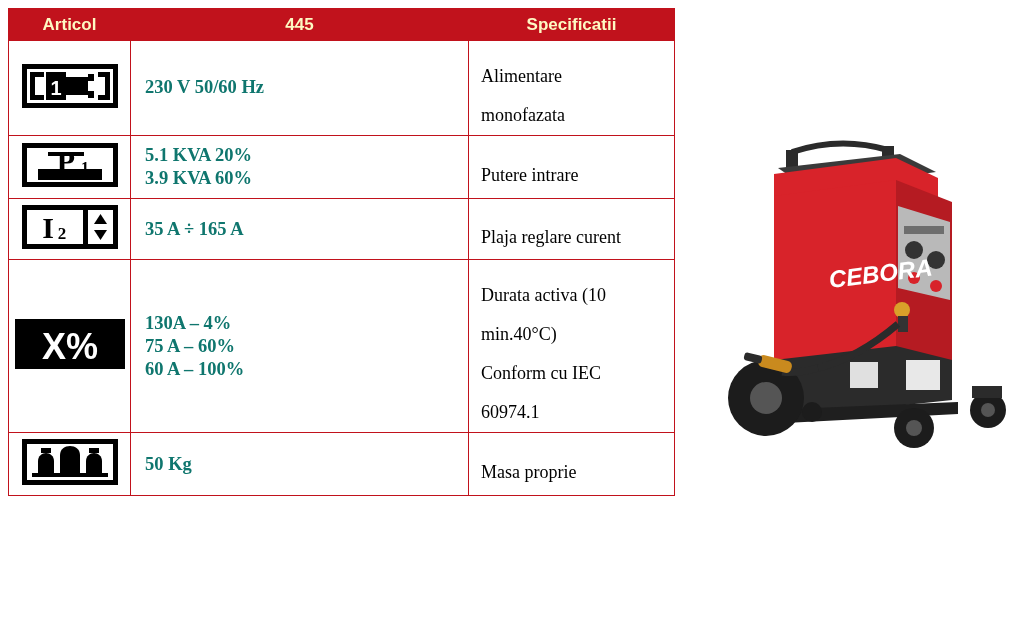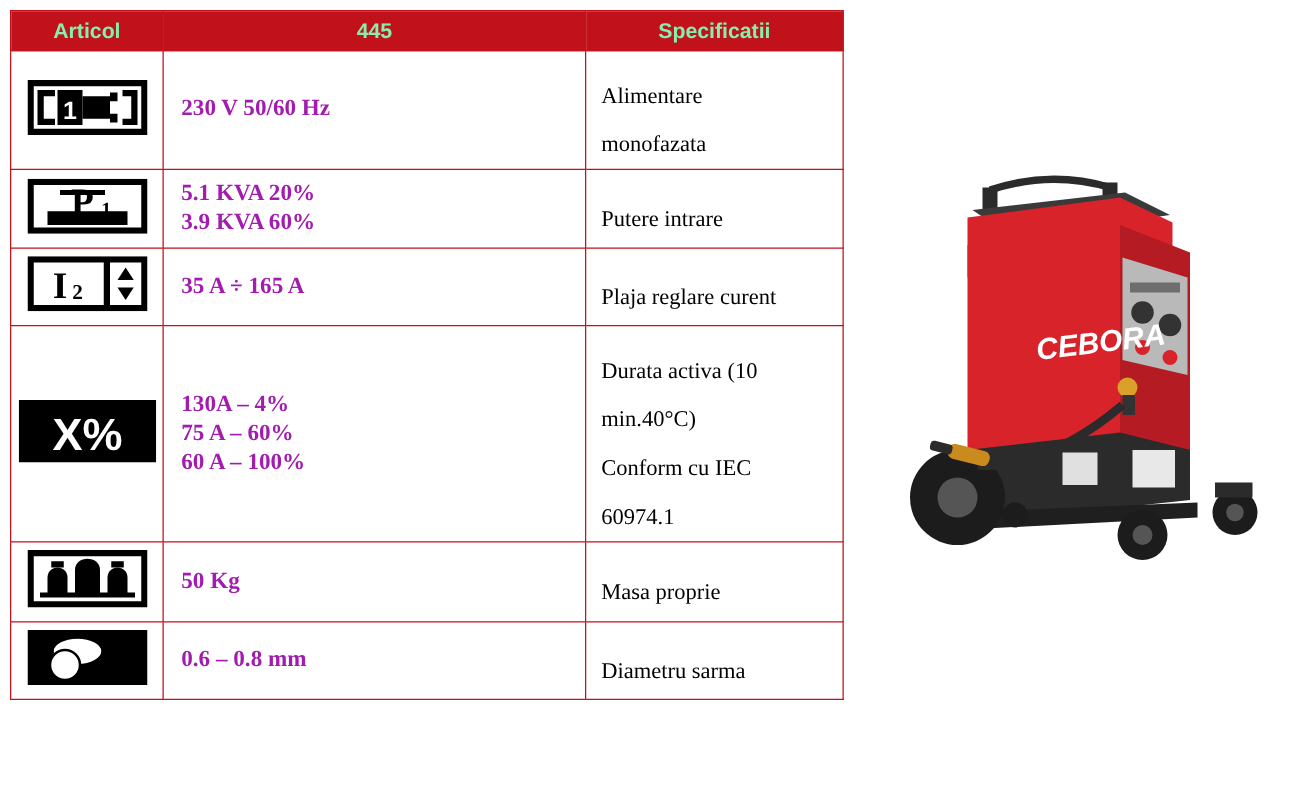--- a/index.html
+++ b/index.html
@@ -28,42 +28,42 @@
     border-collapse: collapse;
     table-layout: fixed;
   }
   .spec-table th,
   .spec-table td {
     border: 1px solid #c1121c;
     vertical-align: middle;
   }
   .spec-table thead th {
     background: #c1121c;
-    color: #86efac;
+    color: #fef9c3;
     font-family: "Liberation Sans", sans-serif;
     font-weight: bold;
     font-size: 17px;
     text-align: center;
     height: 31px;
     border: 1px solid #c1121c;
     padding: 0;
   }
   col.c-icon { width: 122px; }
   col.c-val  { width: 338px; }
   col.c-spec { width: 206px; }
 
   .cell-icon {
     text-align: center;
     padding: 6px 4px;
   }
   .cell-val {
     font-family: "Liberation Serif", serif;
     font-weight: bold;
     font-size: 18.5px;
-    color: #a21caf;
+    color: #0f766e;
     padding: 8px 0 8px 14px;
     line-height: 1.25;
   }
   .cell-val .line { display: block; white-space: nowrap; }
   .cell-spec {
     font-family: "Liberation Serif", serif;
     font-size: 18px;
     color: #000;
     padding: 8px 10px 8px 12px;
     line-height: 1.28;
@@ -221,37 +221,20 @@
           </span>
         </td>
         <td class="cell-val">
           <span class="line">50 Kg</span>
         </td>
         <td class="cell-spec">
           <span class="line">Masa proprie</span>
         </td>
       </tr>
 
-      <tr>
-        <td class="cell-icon">
-          <span class="icon-wrap ico">
-            <svg width="96" height="44" viewBox="0 0 96 44">
-              <rect x="0" y="0" width="96" height="44" fill="#000"></rect>
-              <ellipse cx="40" cy="17" rx="20" ry="11" fill="#fff" stroke="#000" stroke-width="2"></ellipse>
-              <circle cx="30" cy="28" r="12" fill="#fff" stroke="#000" stroke-width="2"></circle>
-            </svg>
-          </span>
-        </td>
-        <td class="cell-val">
-          <span class="line">0.6 – 0.8 mm</span>
-        </td>
-        <td class="cell-spec">
-          <span class="line">Diametru sarma</span>
-        </td>
-      </tr>
 
 
     </tbody>
   </table>
 
   <div class="photo">
     <svg width="320" height="360" viewBox="0 0 320 360">
 
       <path d="M92 42 q48 -16 96 -2" stroke="#2b2b2b" stroke-width="6" fill="none"></path>
       <rect x="86" y="40" width="12" height="18" fill="#2b2b2b"></rect>

